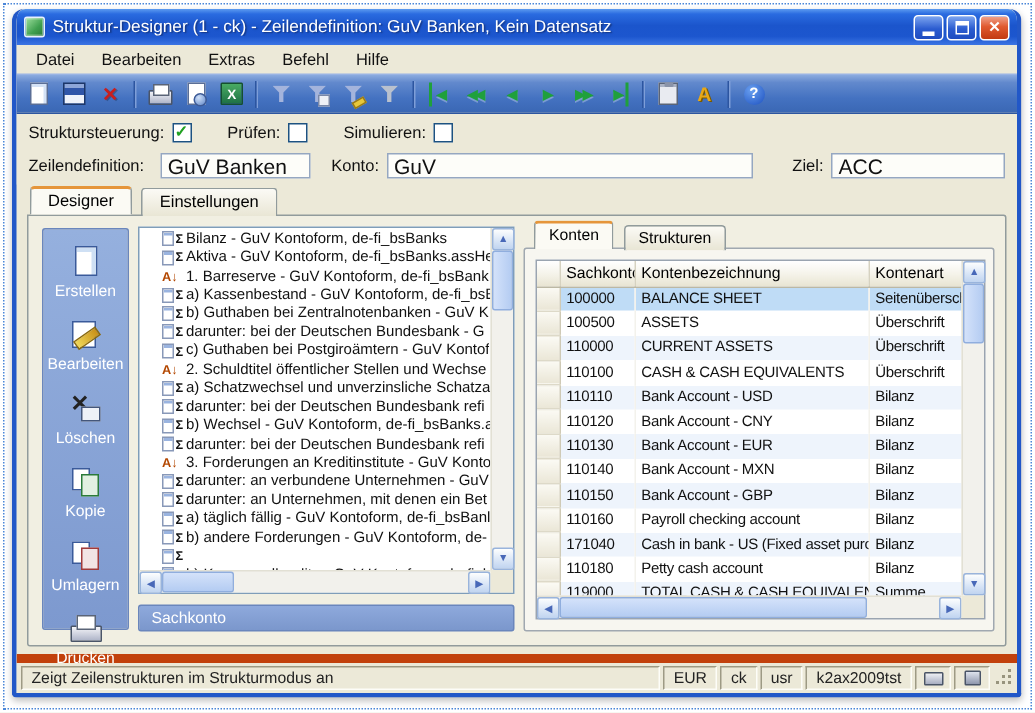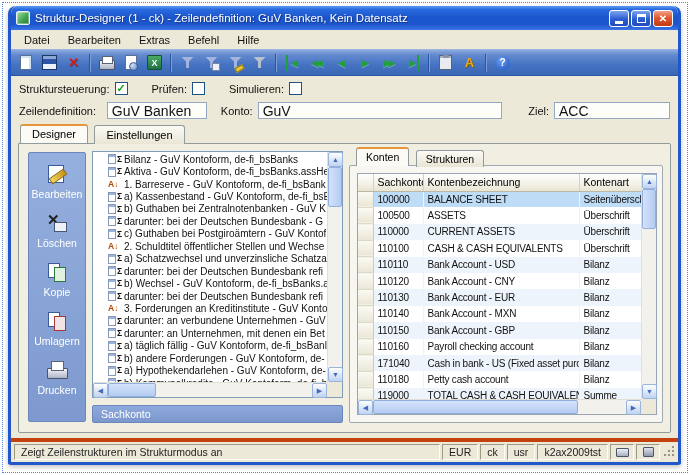--- a/index.html
+++ b/index.html
@@ -149,21 +149,21 @@
   col.c-sel{width:15px}col.c-konto{width:50px}col.c-bez{width:156px}col.c-art{width:69px}
   th{height:17px;font-weight:normal;font-size:10.5px;text-align:left;padding:0 0 0 4px;white-space:nowrap;overflow:hidden;
     background:linear-gradient(#ffffff,#f4f2e8 55%,#e8e4d2);border-right:1px solid #d6d2c0;border-bottom:1px solid #bcb8a4}
   td{height:16.4px;font-size:10px;letter-spacing:-.2px;padding:0 0 0 4px;white-space:nowrap;overflow:hidden;color:#111;
     border-right:1px solid #f3f2ec}
   td.gsel{background:linear-gradient(#fbfaf4,#eae6d6);border-right:1px solid #cfcab6;border-bottom:1px solid #ddd9c8}
   tr.even td:not(.gsel){background:#eef4fc}
   tr.selected td:not(.gsel){background:#bfdcf6}
 
   
-  .statusbar{flex:0 0 21px;display:flex;gap:2px;padding:2px 3px;background:#ece9d8;border-top:4px solid #c2410c}
+  .statusbar{flex:0 0 21px;display:flex;gap:2px;padding:2px 3px;background:#ece9d8;border-top:6px solid #c2410c}
   .spanel{height:16px;border:1px solid;border-color:#9d9a84 #fdfdf8 #fdfdf8 #9d9a84;font-size:10.5px;color:#222;
     display:flex;align-items:center;padding:0 6px;white-space:nowrap}
   .msg{flex:1}
   .spanel.ctr{justify-content:center}
   .iconp{width:24px;justify-content:center;padding:0}
   .sicon.printer{width:13px;height:9px;border:1px solid #4a5568;border-radius:1px;background:linear-gradient(#eef0f4,#a8aec2)}
   .sicon.device{width:11px;height:10px;border:1px solid #4a5568;border-radius:1px;background:linear-gradient(#dde2ec,#8f97ad)}
   .grip{width:13px;height:13px;position:relative}
   .grip::before{content:"";position:absolute;right:1px;bottom:1px;width:2px;height:2px;background:#98947e;
     box-shadow:-4px 0 0 #98947e,-8px 0 0 #98947e,0 -4px 0 #98947e,-4px -4px 0 #98947e,0 -8px 0 #98947e}
@@ -283,20 +283,24 @@
 
   <div class="tabstrip">
     <span class="tab active">Designer</span>
     <span class="tab">Einstellungen</span>
   </div>
 
   <div class="content">
 
     <div class="sidebar">
         <div class="sbtn">
+          <span class="sic sic-new-document-icon"></span>
+          <span class="slabel">Erstellen</span>
+        </div>
+        <div class="sbtn">
           <span class="sic sic-edit-icon"></span>
           <span class="slabel">Bearbeiten</span>
         </div>
         <div class="sbtn">
           <span class="sic sic-delete-icon"></span>
           <span class="slabel">Löschen</span>
         </div>
         <div class="sbtn">
           <span class="sic sic-copy-icon"></span>
           <span class="slabel">Kopie</span>
@@ -377,21 +381,20 @@
             <div class="titem">
               <span class="ticon ticon-sum">Σ</span>
               <span class="ttext">a) täglich fällig - GuV Kontoform, de-fi_bsBanl</span>
             </div>
             <div class="titem">
               <span class="ticon ticon-sum">Σ</span>
               <span class="ttext">b) andere Forderungen - GuV Kontoform, de-</span>
             </div>
             <div class="titem">
               <span class="ticon ticon-sum">Σ</span>
-              <span class="ttext">a) Hypothekendarlehen - GuV Kontoform, de-</span>
             </div>
             <div class="titem">
               <span class="ticon ticon-sum">Σ</span>
               <span class="ttext">b) Kommunalkredite - GuV Kontoform, de-fi_b</span>
             </div>
           </div>
         <div class="sbv">
           <span class="sbbtn">▲</span>
           <span class="vthumb"></span>
           <span class="sbfill"></span>

